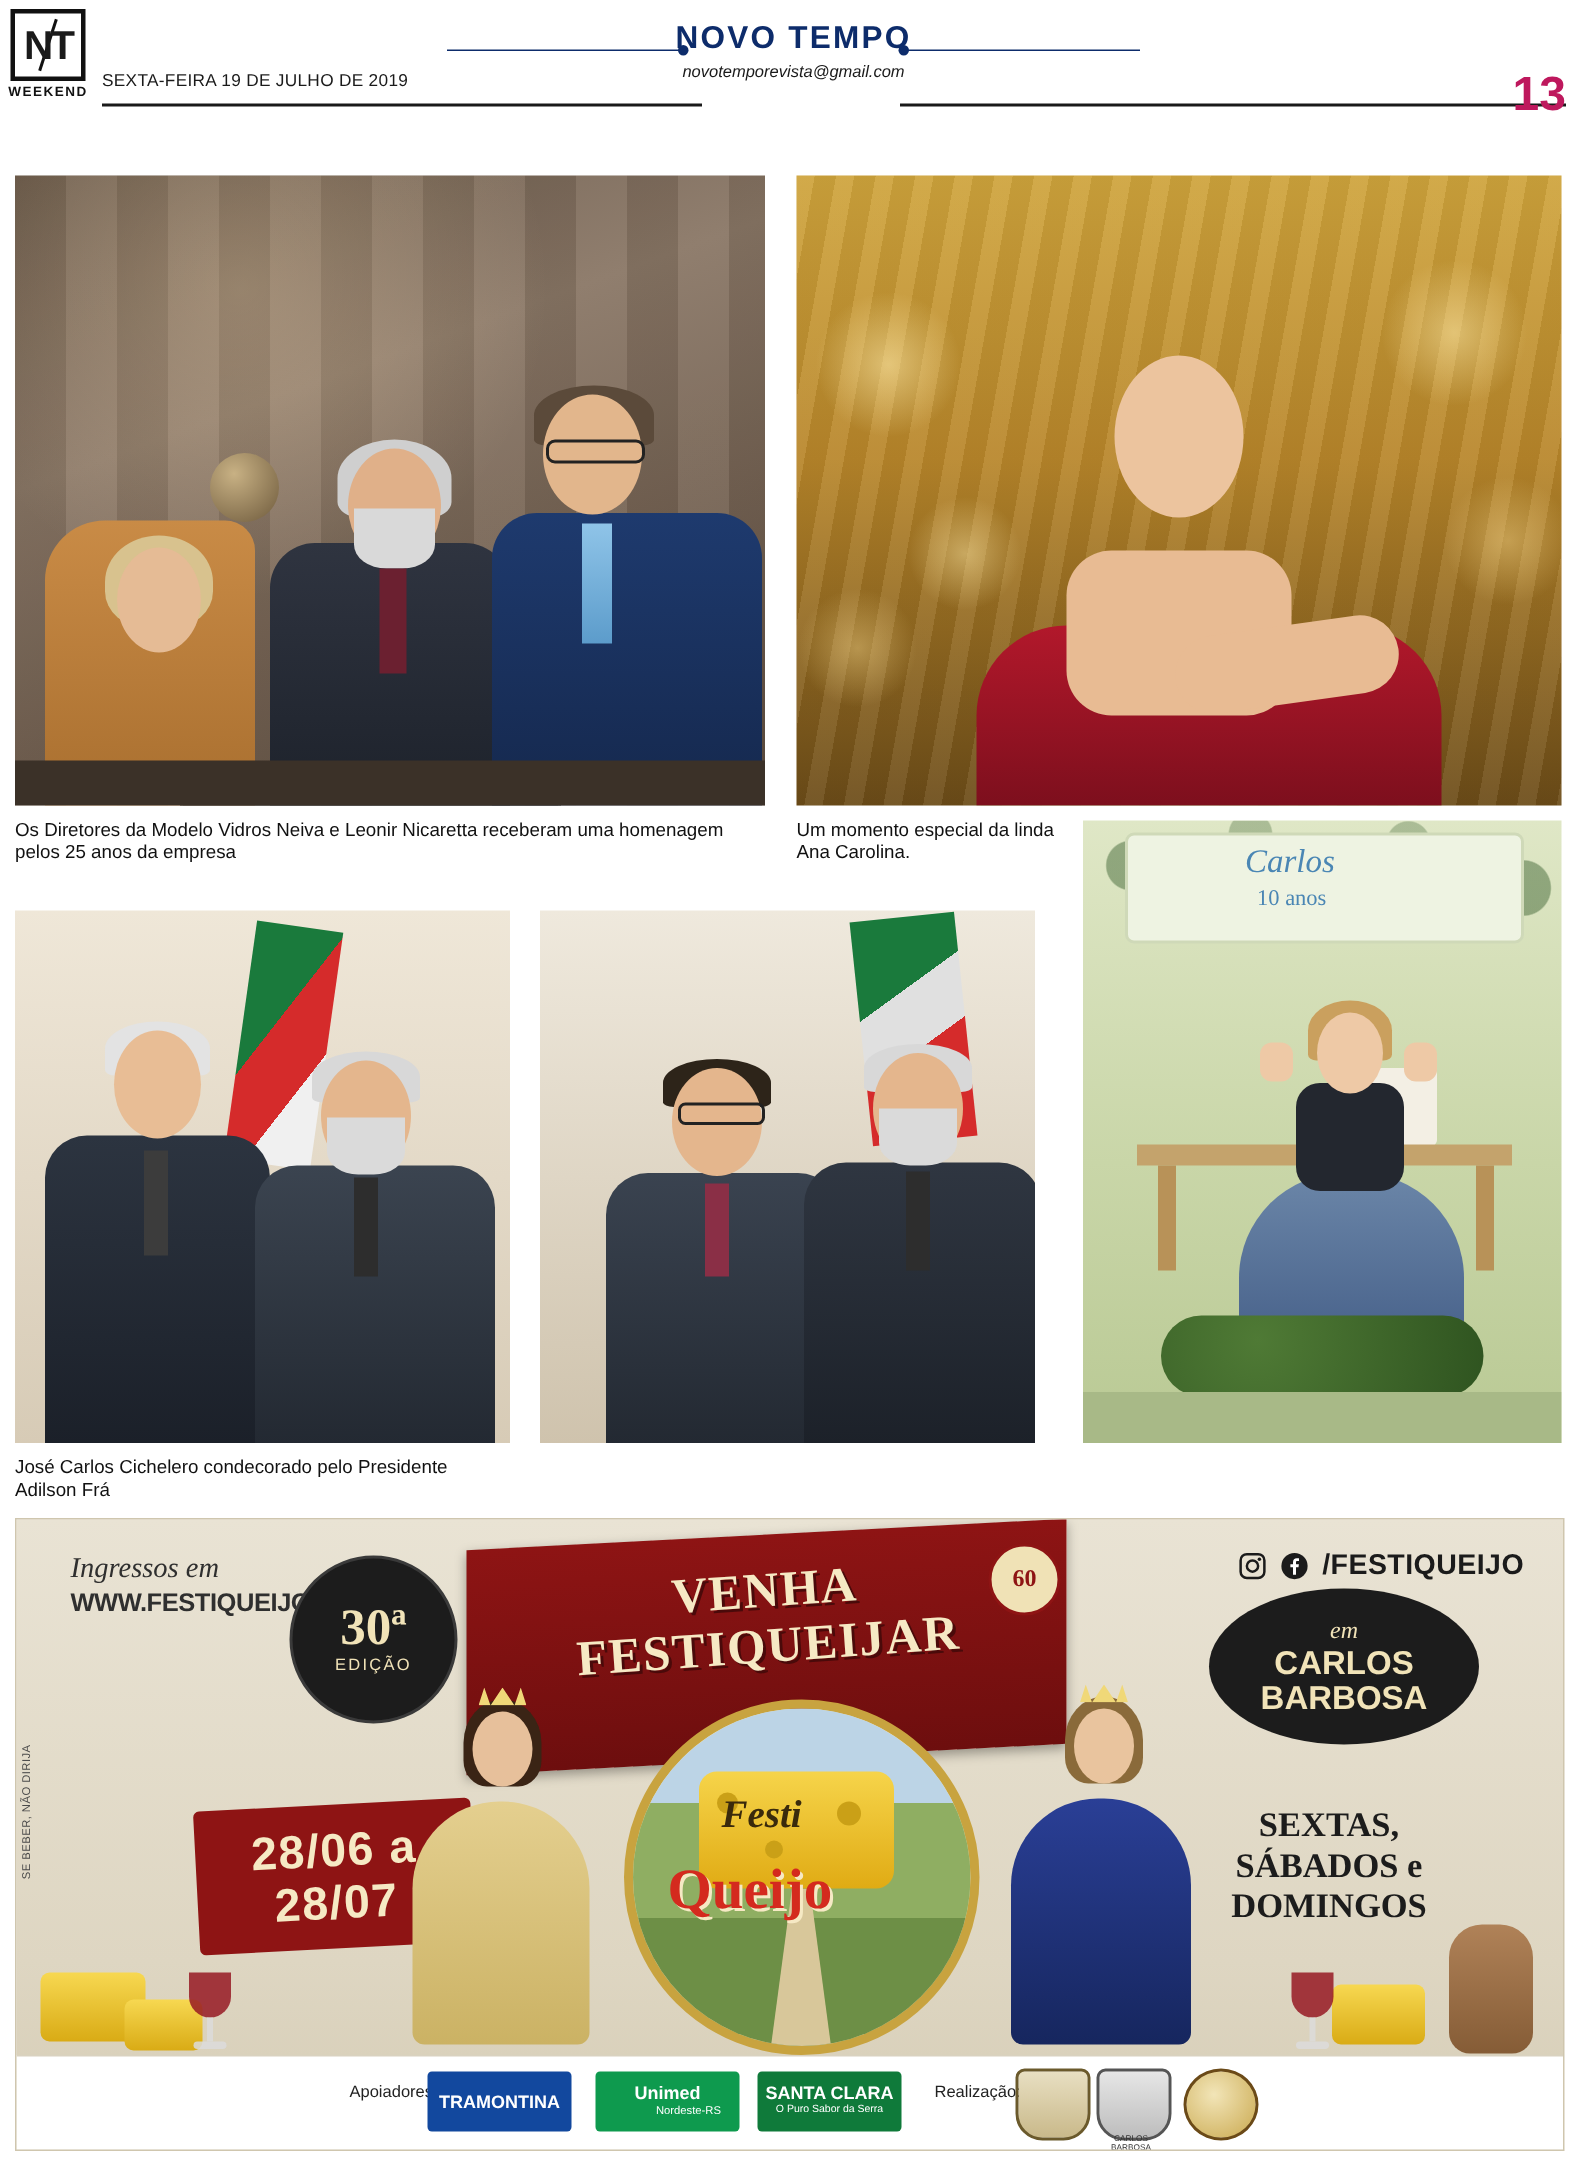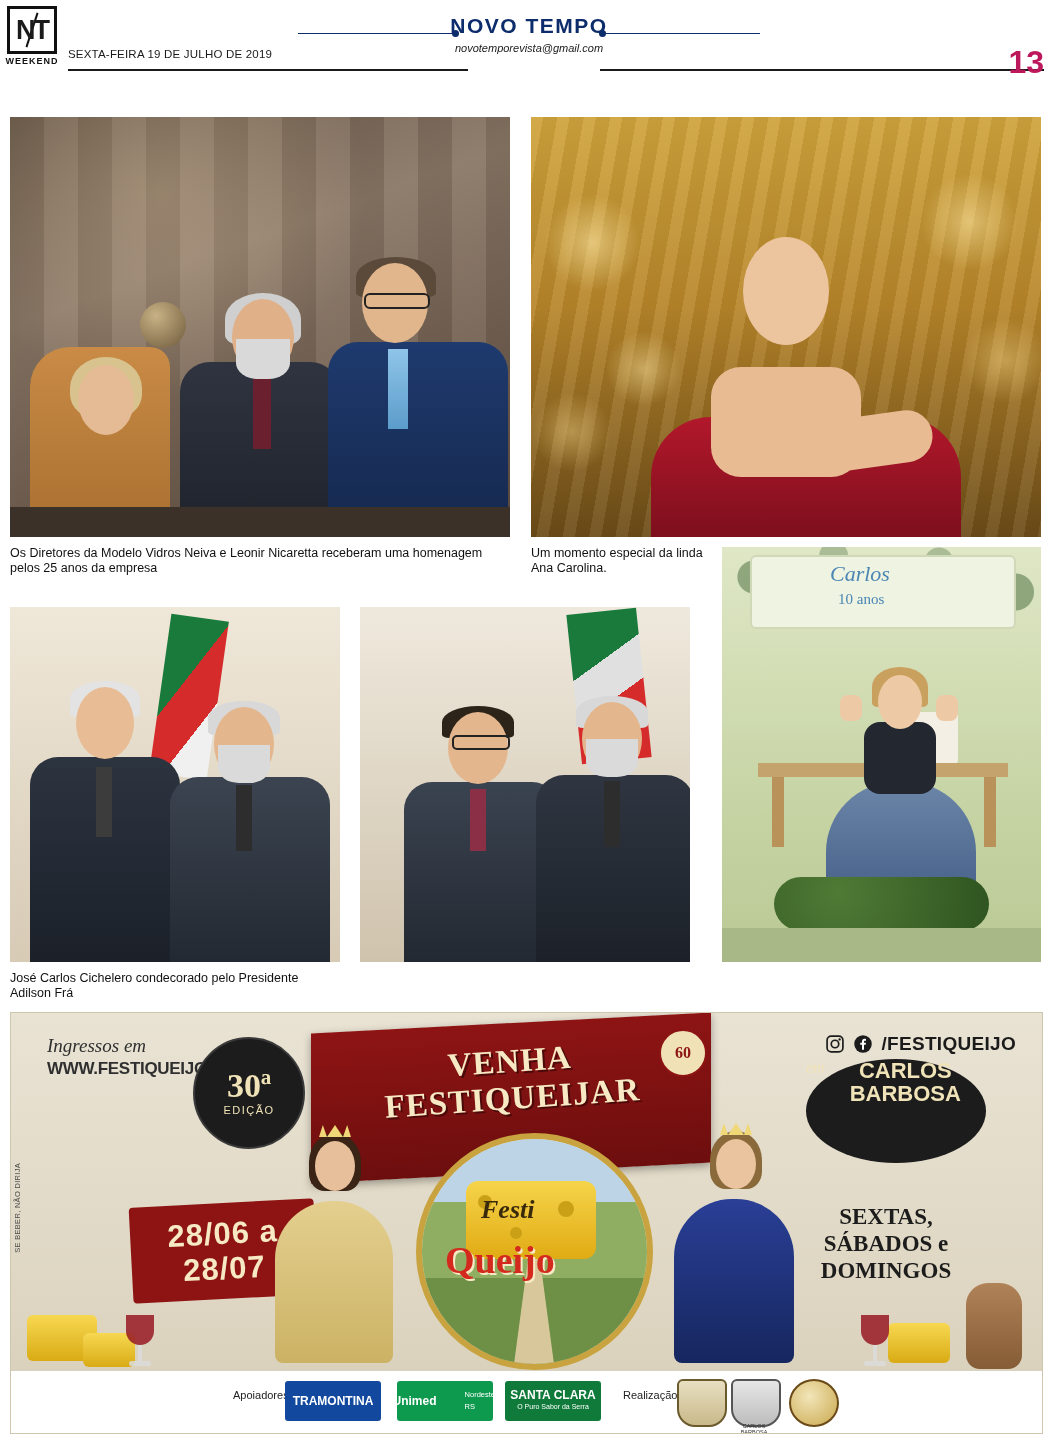--- a/index.html
+++ b/index.html
@@ -280,21 +280,21 @@
     transform:rotate(-3deg);
   }
   .ad .dates .d{font-size:31px;font-weight:bold;line-height:35px;letter-spacing:1px;}
   .ad .social{
     position:absolute;right:26px;top:20px;display:flex;align-items:center;gap:8px;color:#1b1b1b;
   }
   .ad .social .name{font-size:19px;font-weight:bold;letter-spacing:.3px;}
   .ad .ig,.ad .fb{width:20px;height:20px;}
   .ad .badge-em{
     position:absolute;right:56px;top:46px;width:180px;height:104px;border-radius:50%;
-    background:#1c1c1c;color:#f1e3b8;display:flex;justify-content:center;
+    background:#1c1c1c;color:#f1e3b8;display:flex;flex-direction:column;align-items:center;justify-content:center;
   }
   .ad .badge-em .em{font-size:16px;font-style:italic;font-family:"Liberation Serif",serif;}
   .ad .badge-em .cb{font-size:22px;font-weight:bold;line-height:23px;text-align:center;}
   .ad .days{
     position:absolute;right:56px;top:190px;width:200px;text-align:center;color:#1c1c1c;
     font-size:23px;font-weight:bold;line-height:27px;font-family:"Liberation Serif",serif;
   }
   .ad .queen1{
     position:absolute;left:258px;top:100px;width:130px;height:250px;
   }
@@ -327,21 +327,21 @@
   .ad .footer{
     position:absolute;left:0;bottom:0;width:100%;height:62px;background:#ffffff;
     border-top:1px solid #d9d2c0;
   }
   .ad .footer .lbl{position:absolute;font-size:11px;color:#222;top:18px;}
   .ad .footer .lbl.ap{left:222px;}
   .ad .footer .lbl.re{left:612px;}
   .brandbox{position:absolute;top:10px;height:40px;border-radius:3px;
     display:flex;align-items:center;justify-content:center;color:#fff;font-size:12px;font-weight:bold;}
   .b-tramontina{left:274px;width:96px;background:#12489e;}
-  .b-unimed{left:386px;width:96px;background:#0e9a4e;flex-direction:row;line-height:12px;}
+  .b-unimed{left:386px;width:96px;background:#0e9a4e;flex-direction:column;line-height:12px;}
   .b-unimed .s{font-size:7.5px;font-weight:normal;padding-left:28px;}
   .b-santaclara{left:494px;width:96px;background:#0f7a3a;flex-direction:column;line-height:12px;}
   .b-santaclara .s{font-size:7px;font-weight:normal;}
   .crest{position:absolute;top:8px;width:46px;height:44px;}
   .crest .shield{width:100%;height:100%;border-radius:6px 6px 18px 18px;
     background:linear-gradient(180deg,#e8dfc2,#c9b98a);border:2px solid #6b5a2c;}
   .crest1{left:666px;}
   .crest2{left:720px;}
   .crest2 .shield{background:linear-gradient(180deg,#e6e6e6,#bdbdbd);border-color:#555;}
   .crest3{left:778px;}

